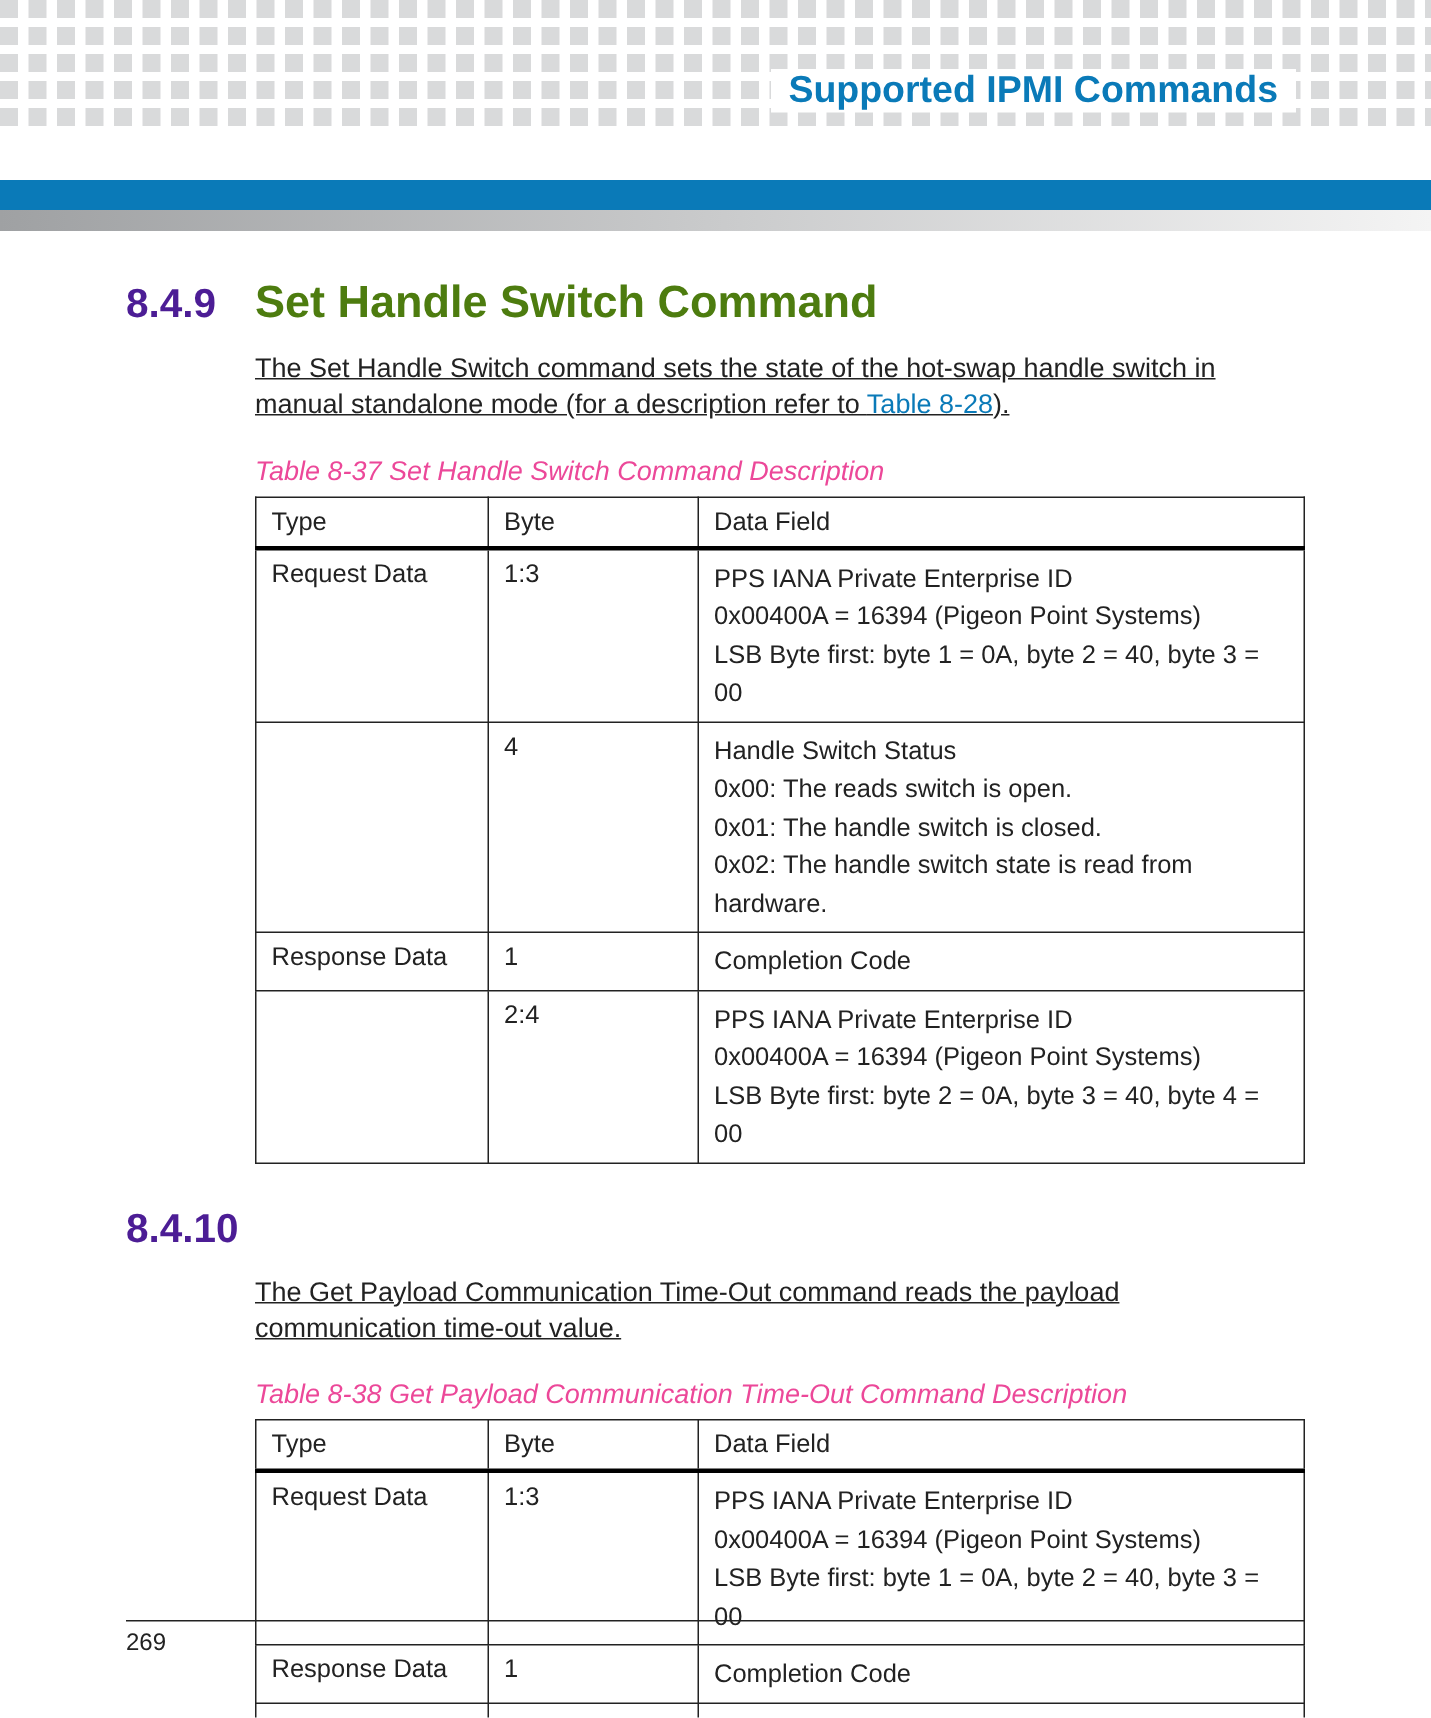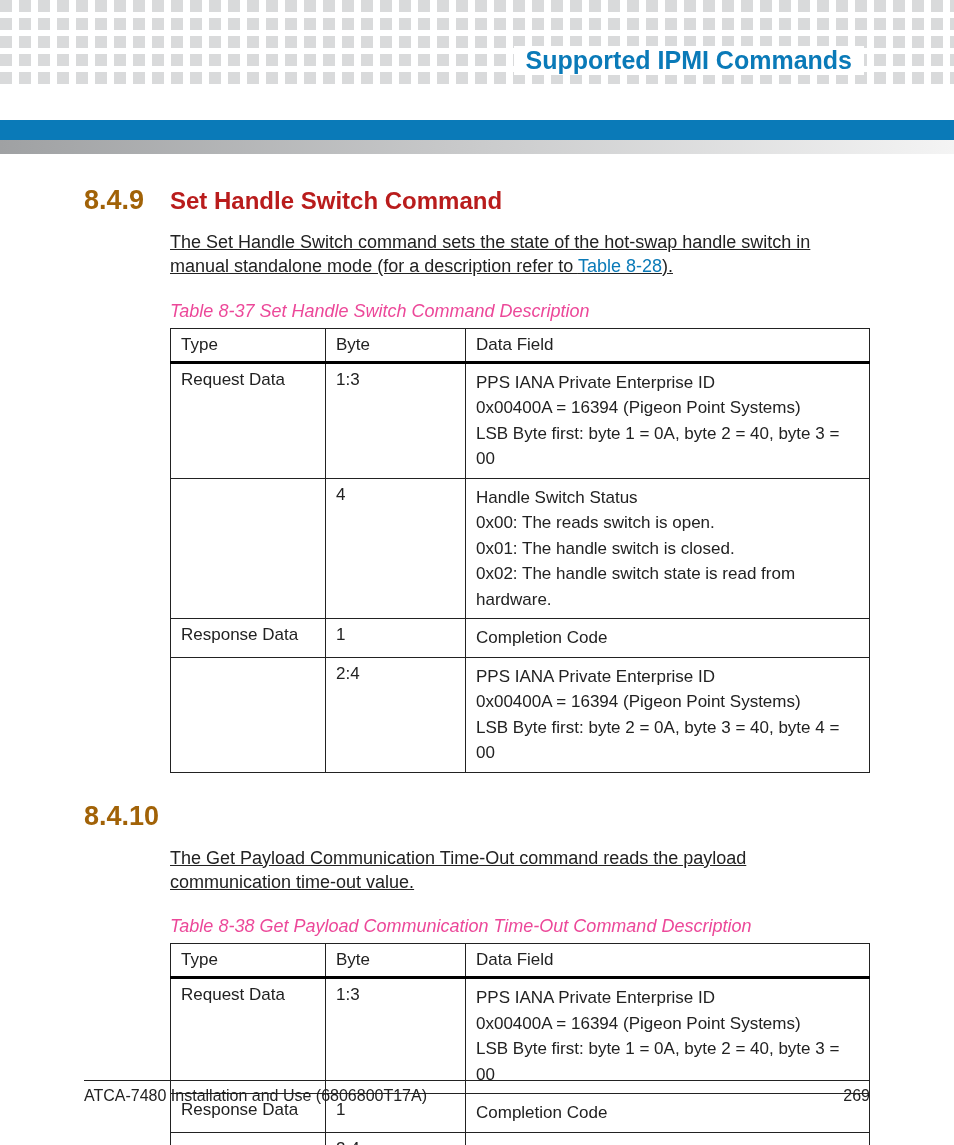--- a/index.html
+++ b/index.html
@@ -61,28 +61,28 @@
     position: absolute;
     left: 84px; right: 84px; top: 185px;
   }
   .section-row {
     display: flex;
     align-items: baseline;
     margin-bottom: 14px;
   }
   .sec-num {
     width: 86px;
-    color: #a16207;
+    color: #4c1d95;
     font-weight: 700;
     font-size: 27px;
   }
   .sec-title {
-    color: #b91c1c;
+    color: #4d7c0f;
     font-weight: 700;
-    font-size: 24px;
+    font-size: 30px;
     text-align: center;
   }
   .body-block {
     margin-left: 86px;
     font-size: 18px;
     line-height: 1.35;
     color: #222;
     text-decoration: underline;
   }
   .xref { color: #0a7ab8; }
@@ -244,16 +244,15 @@
             <td>2:4</td>
             <td class="df">
               <div>PPS IANA Private Enterprise ID</div>
             </td>
           </tr>
         </tbody>
     </table>
   </div>
 
   <div class="footer">
-    <span>ATCA-7480 Installation and Use (6806800T17A)</span>
     <span>269</span>
   </div>
 </div>
 
 </body></html>

